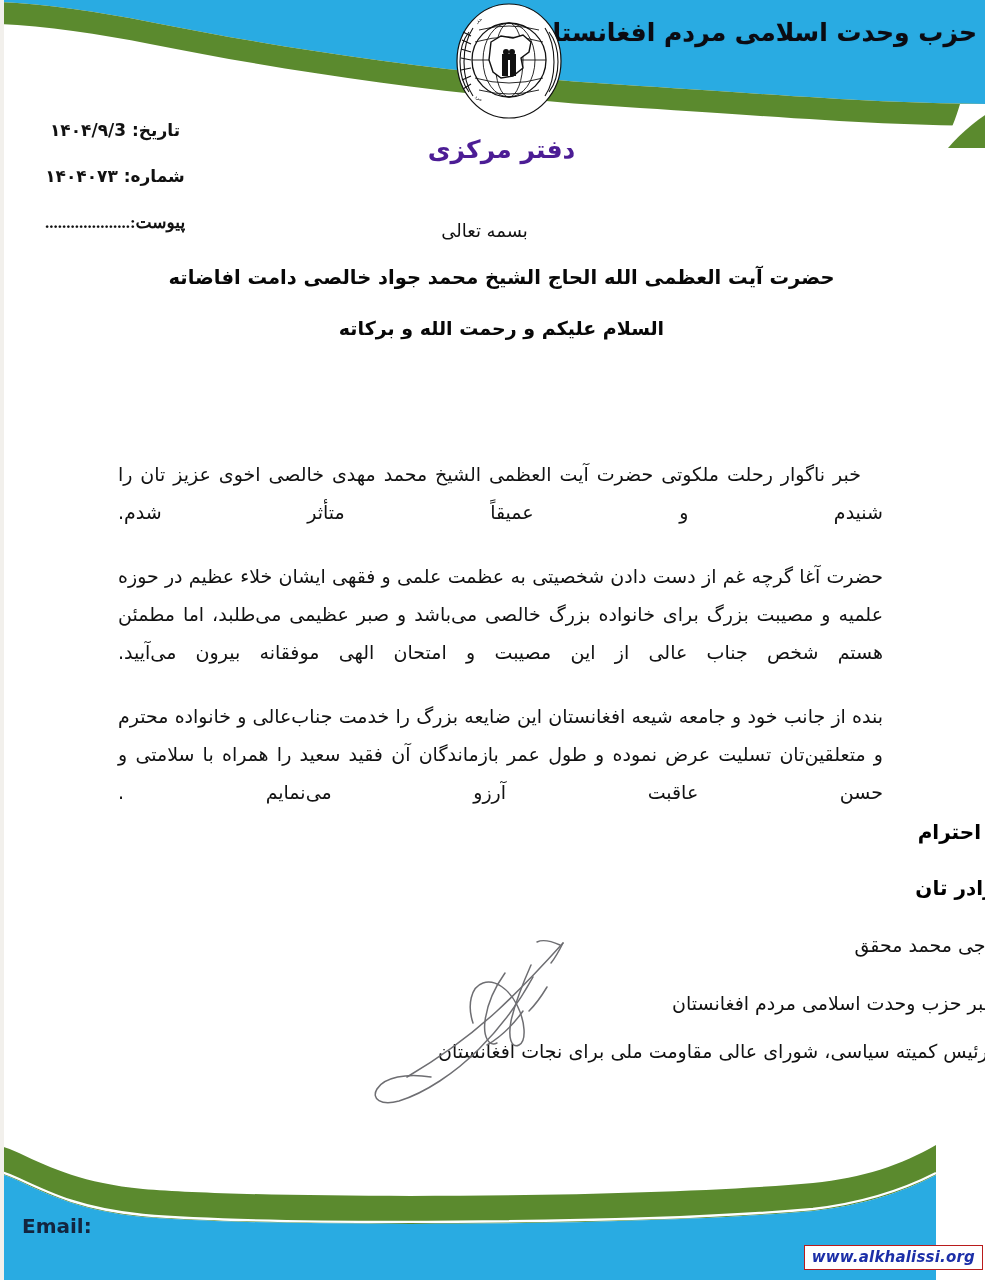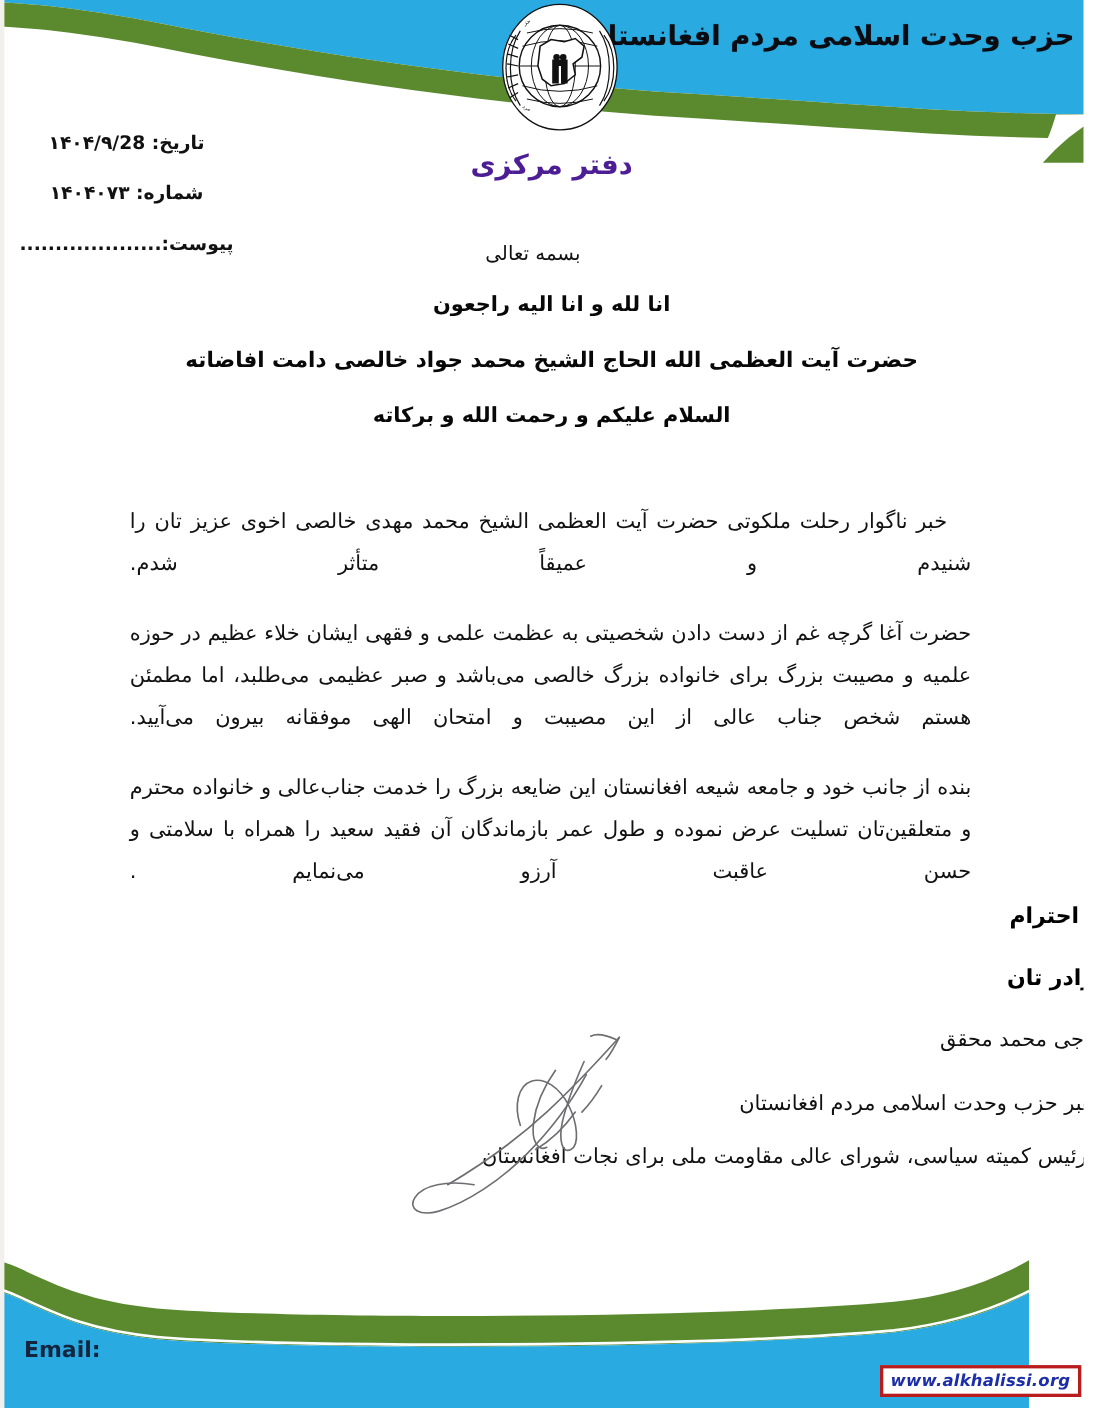--- a/index.html
+++ b/index.html
@@ -64,21 +64,21 @@
   }
   .meta .row {
     font-size: 17px;
     color: #111;
     font-weight: 600;
     margin-bottom: 26px;
     padding-right: 0;
     text-align: center;
     white-space: nowrap;
   }
-  .meta .row.attach { margin-bottom: 0; }
+  .meta .row.attach { margin-bottom: 0; font-family: Liberation Serif, serif; }
 
   
   .office-title {
     position: absolute;
     top: 135px;
     left: 0;
     width: 1003px;
     text-align: center;
     font-size: 25px;
     font-weight: bold;
@@ -199,21 +199,21 @@
     color: #13253f;
     direction: ltr;
     font-family: "DejaVu Sans", "Liberation Sans", sans-serif;
   }
 
   .watermark {
     position: absolute;
     right: 20px;
     bottom: 10px;
     background: #ffffff;
-    border: 3px solid #b91c1c;
+    border: 1px solid #b91c1c;
     padding: 2px 7px 3px 7px;
     font-size: 15px;
     font-weight: bold;
     font-style: italic;
     color: #1c2fa8;
     direction: ltr;
     letter-spacing: 0.2px;
     font-family: "DejaVu Sans", "Liberation Sans", sans-serif;
   }
 
@@ -281,31 +281,30 @@
         </text>
         <path id="arcBot" d="M26,96 Q60,114 94,96" fill="none"></path>
         <text font-size="5" fill="#111" font-family="'DejaVu Sans', sans-serif">
           <textPath href="#arcBot" startOffset="10%">مردم افغانستان</textPath>
         </text>
       </svg>
     </div>
   </div>
 
   <div class="meta">
-    <div class="row">تاریخ: ۱۴۰۴/۹/28</div>
+    <div class="row">تاریخ: ۱۴۰۴/۹/3</div>
     <div class="row">شماره: ۱۴۰۴۰۷۳</div>
     <div class="row attach">پیوست:....................</div>
   </div>
 
   <div class="office-title">دفتر مرکزی</div>
 
   <div class="basmalah">بسمه تعالی</div>
 
   <div class="salutations">
-    <div class="line">انا لله و انا الیه راجعون</div>
     <div class="line wide">حضرت آیت العظمی الله الحاج  الشیخ محمد جواد خالصی دامت افاضاته</div>
     <div class="line">السلام علیکم و رحمت الله و برکاته</div>
   </div>
 
   <div class="body-copy">
     <p class="indent">خبر ناگوار رحلت ملکوتی حضرت آیت العظمی الشیخ محمد مهدی خالصی اخوی عزیز تان را  شنیدم و عمیقاً متأثر  شدم.</p>
     <p>حضرت آغا  گرچه  غم از دست دادن شخصیتی به عظمت علمی و فقهی ایشان خلاء عظیم در حوزه علمیه و مصیبت بزرگ برای خانواده بزرگ خالصی می‌باشد و صبر عظیمی می‌طلبد، اما مطمئن هستم شخص جناب عالی از این مصیبت و امتحان الهی موفقانه بیرون می‌آیید.</p>
     <p>بنده از جانب خود و  جامعه شیعه افغانستان این ضایعه بزرگ را خدمت جناب‌عالی و خانواده محترم و متعلقین‌تان تسلیت عرض نموده و طول عمر بازماندگان آن فقید سعید را همراه با سلامتی و حسن عاقبت آرزو می‌نمایم .</p>
   </div>
 

